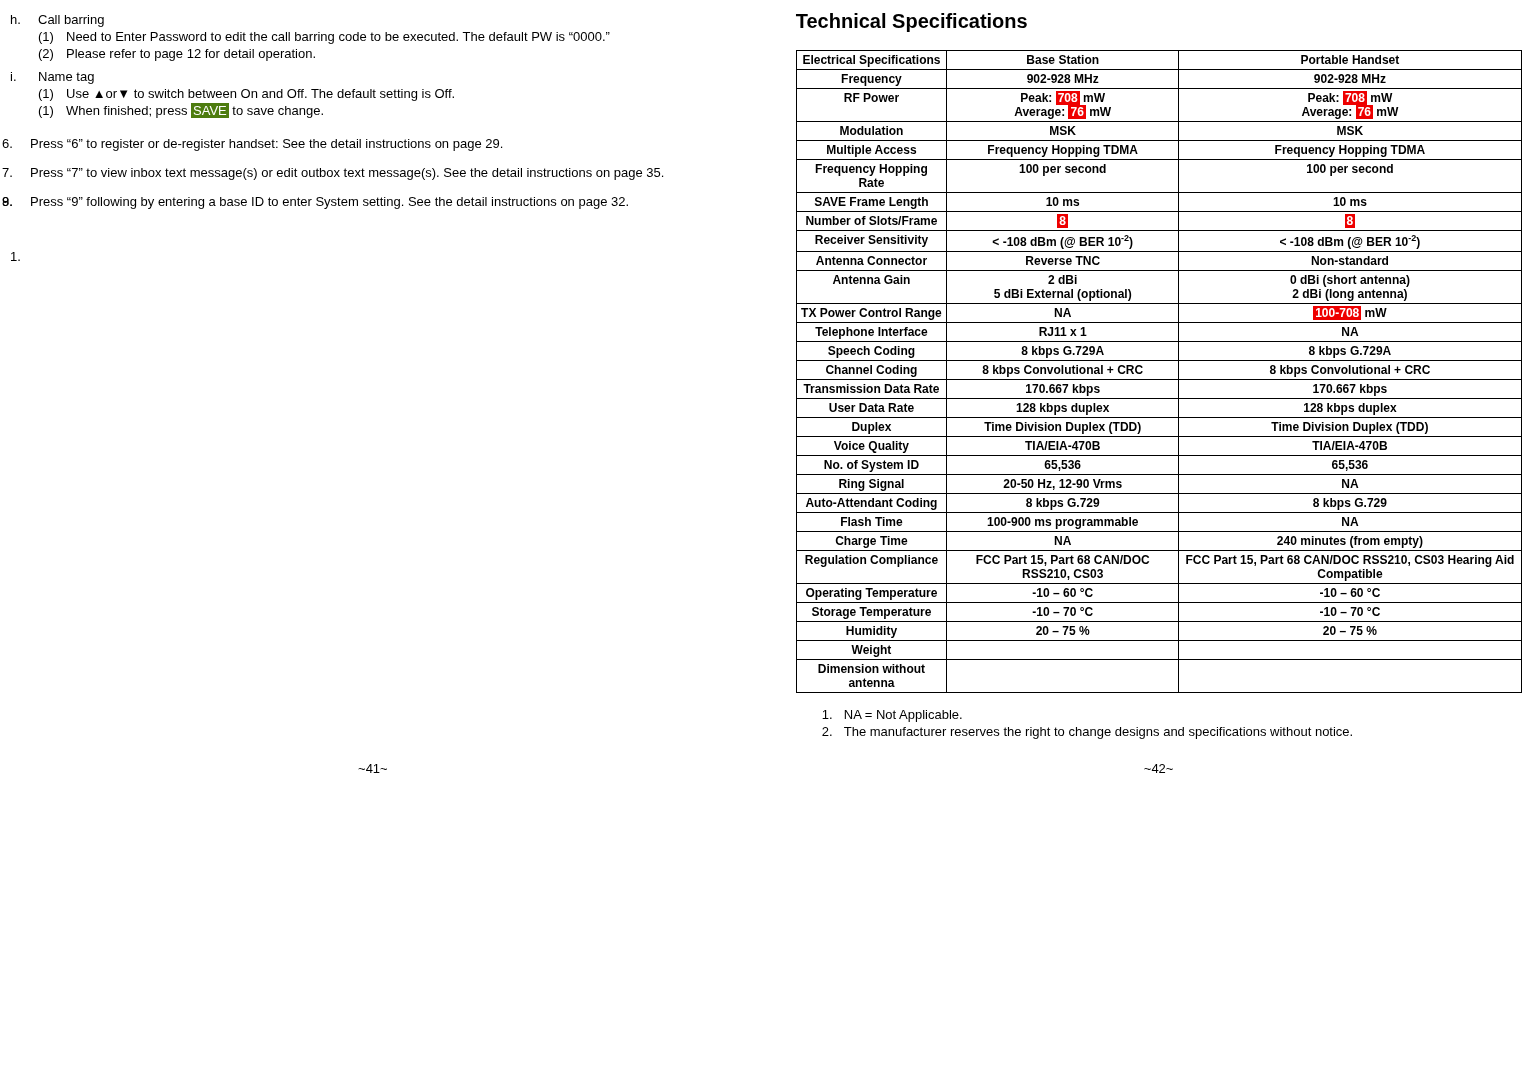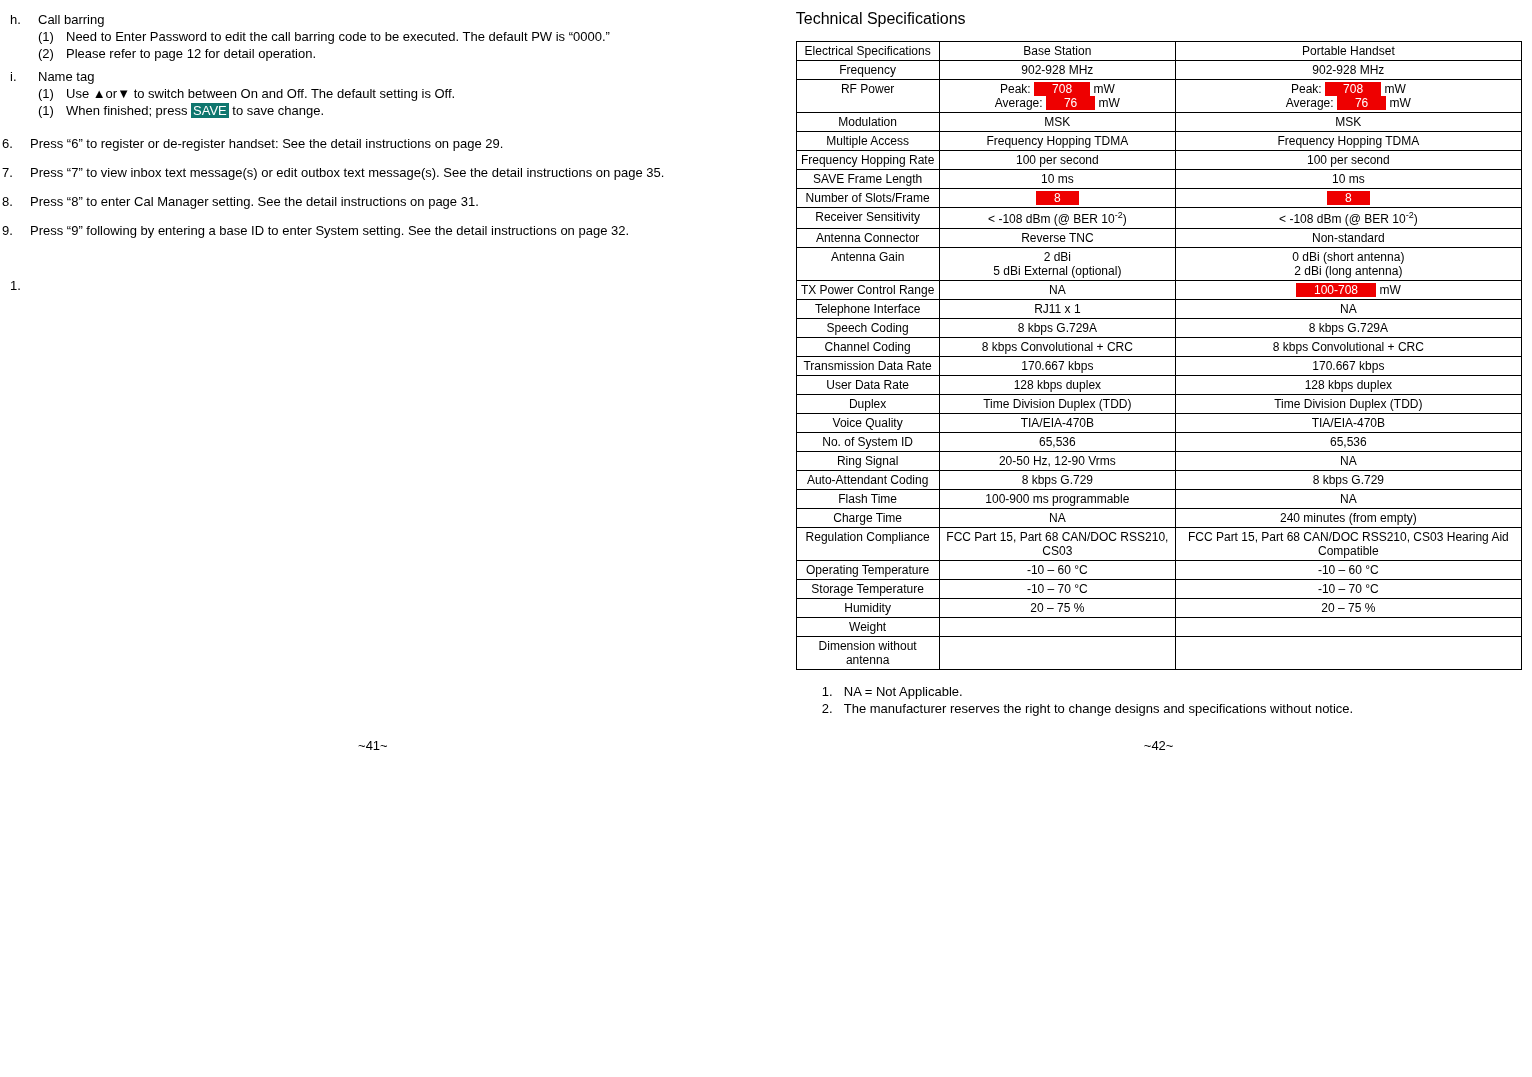--- a/index.html
+++ b/index.html
@@ -17,22 +17,22 @@
       position: relative;
       padding-bottom: 40px;
     }
     .page-num {
       position: absolute;
       bottom: 16px;
       width: 100%;
       text-align: center;
     }
     h2 {
-      font-size: 16px;
-      font-weight: normal;
+      font-size: 20px;
+      font-weight: bold;
       margin-top: 0;
     }
     .numlist {
       list-style: none;
       padding-left: 28px;
       margin: 2px 0;
     }
     .numlist > li {
       position: relative;
       margin: 2px 0;
@@ -48,33 +48,34 @@
     }
     .letlist > li {
       position: relative;
       margin: 2px 0 8px 0;
     }
     .letlist > li .lbl {
       position: absolute;
       left: -28px;
     }
     .save {
-      background: #0f766e;
+      background: #4d7c0f;
       color: white;
       padding: 0 2px;
     }
     .redhl {
       background: #e00;
       color: white;
-      padding: 0 18px;
+      padding: 0 2px;
     }
     table {
       border-collapse: collapse;
       width: 100%;
       font-size: 12px;
+      font-weight: bold;
     }
     td {
       border: 1px solid black;
       padding: 2px 4px;
       text-align: center;
       vertical-align: top;
     }
     td:first-child {
       text-align: center;
     }
@@ -134,21 +135,20 @@
     <li>
       <span class="lbl">6.</span>
       <span>Press “6” to register or de-register handset:  See the detail instructions on page 29.</span>
     </li>
     <li style="margin-top:14px">
       <span class="lbl">7.</span>
       <span>Press “7” to view inbox text message(s) or edit outbox text message(s). See the detail instructions on page 35.</span>
     </li>
     <li style="margin-top:14px">
       <span class="lbl">8.</span>
-      <span>Press “8” to enter Cal Manager setting. See the detail instructions on page 31.</span>
     </li>
     <li style="margin-top:14px">
       <span class="lbl">9.</span>
       <span>Press “9” following by entering a base ID to enter System setting. See the detail instructions on page 32.</span>
     </li>
   </ul>
 
   <div style="margin-top:40px">1.</div>
 
   <div class="page-num">~41~</div>

